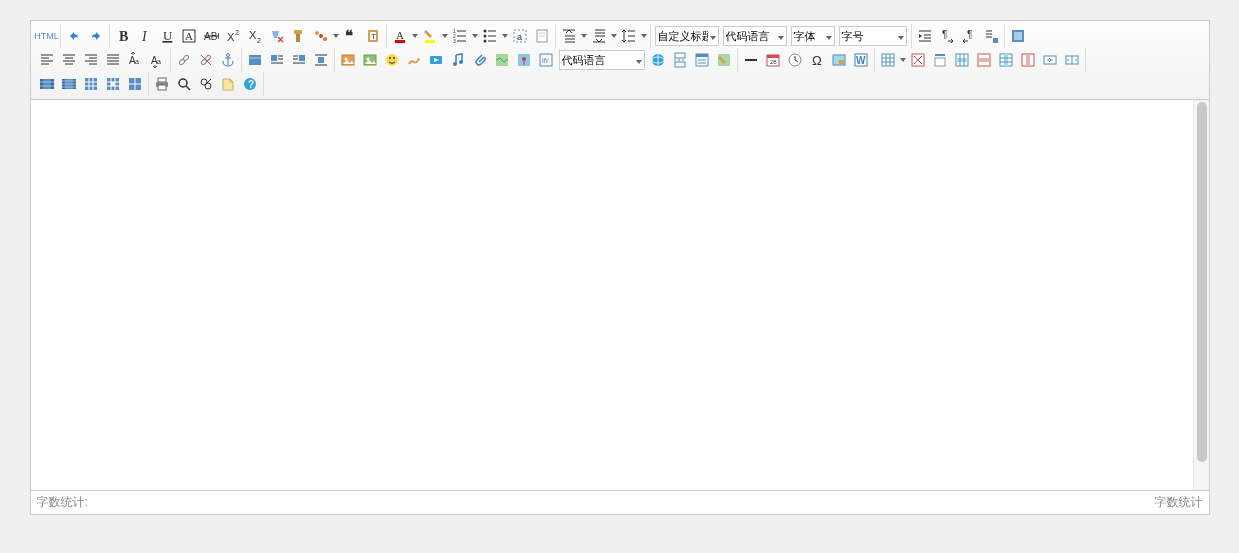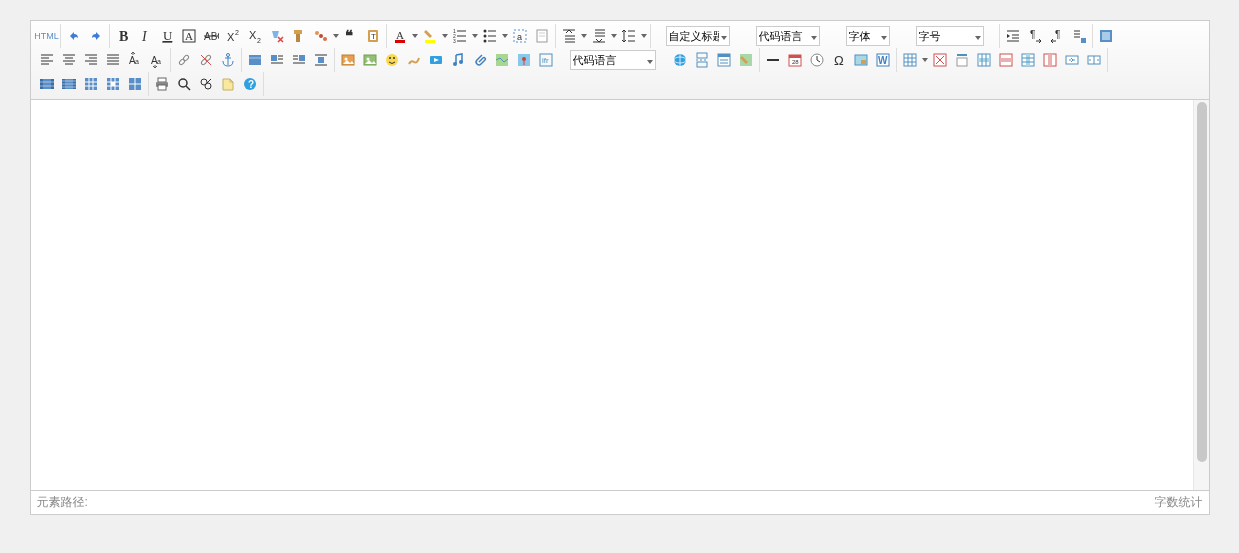--- a/index.html
+++ b/index.html
@@ -5,21 +5,21 @@
 * { box-sizing: border-box; margin: 0; padding: 0; }
 body { background: #f0f0f0; font-family: Arial, sans-serif; font-size: 12px; padding: 20px; }
 .editor-container { background: #fff; border: 1px solid #ccc; width: 1180px; margin: 0 auto; }
 .toolbar { background: linear-gradient(#fefefe, #f2f2f2); border-bottom: 1px solid #ccc; padding: 3px; display: flex; flex-wrap: wrap; align-items: center; }
 .tb-group { display: inline-flex; align-items: center; border-right: 1px solid #ddd; padding: 0 2px; height: 24px; }
 .tb-btn { width: 20px; height: 20px; display: inline-flex; align-items: center; justify-content: center; margin: 0 1px; cursor: pointer; border-radius: 2px; }
 .tb-btn svg { width: 16px; height: 16px; }
 .tb-dropdown { display: inline-flex; align-items: center; cursor: pointer; }
 .tb-arrow { width: 8px; height: 20px; display: inline-flex; align-items: center; justify-content: center; }
 .tb-arrow svg { width: 6px; height: 4px; }
-.tb-select { border: 1px solid #ccc; background: #fff; height: 20px; font-size: 11px; padding: 0 2px; margin: 0 13px; cursor: pointer; display: inline-flex; align-items: center; }
+.tb-select { border: 1px solid #ccc; background: #fff; height: 20px; font-size: 11px; padding: 0 2px; margin: 0 2px; cursor: pointer; display: inline-flex; align-items: center; }
 .tb-select-txt { white-space: nowrap; overflow: hidden; }
 .tb-select-arr { margin-left: auto; padding-left: 2px; }
 .content-area { height: 390px; display: flex; }
 .content-body { flex: 1; background: #fff; }
 .scrollbar { width: 16px; background: #f5f5f5; border-left: 1px solid #e8e8e8; position: relative; }
 .scroll-thumb { background: #c8c8c8; width: 10px; position: absolute; left: 3px; top: 2px; height: 360px; border-radius: 5px; }
 .status-bar { border-top: 1px solid #ccc; display: flex; padding: 3px 6px; font-size: 12px; color: #888; background: #fff; }
 .status-left { flex: 1; }
 .status-right { }
 .html-lbl { color: #5a8ec7; font-size: 9px; font-weight: normal; }
@@ -718,16 +718,16 @@
   </div>
 
   <div class="content-area">
     <div class="content-body"></div>
     <div class="scrollbar">
       <div class="scroll-thumb"></div>
     </div>
   </div>
 
   <div class="status-bar">
-    <div class="status-left">元素路径:</div>
+    <div class="status-left">字数统计:</div>
     <div class="status-right">字数统计</div>
   </div>
 </div>
 
 </body></html>

